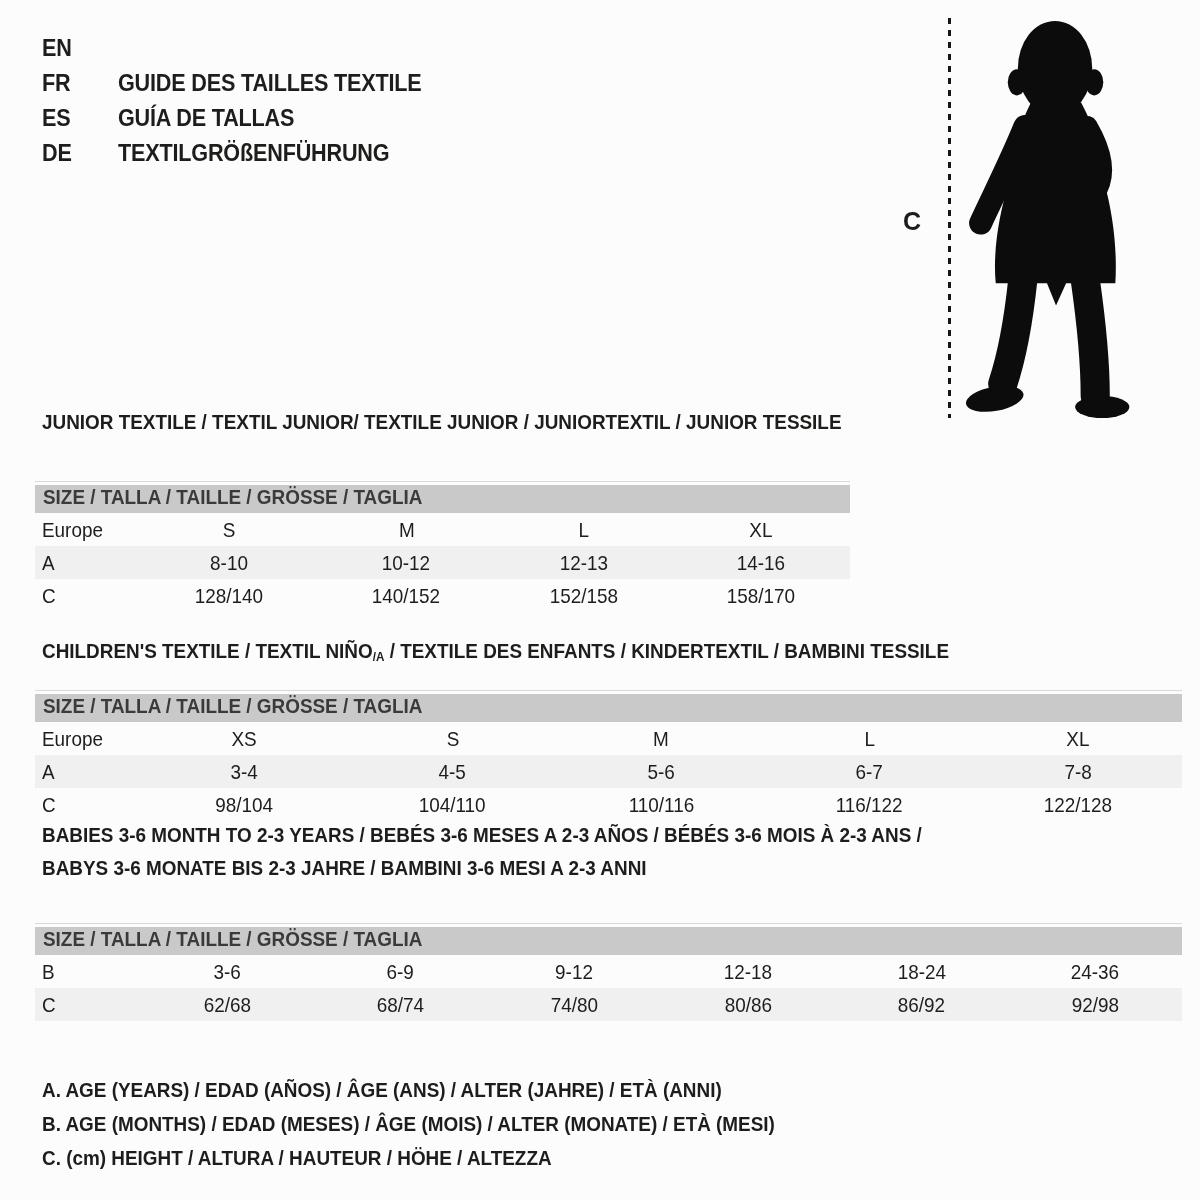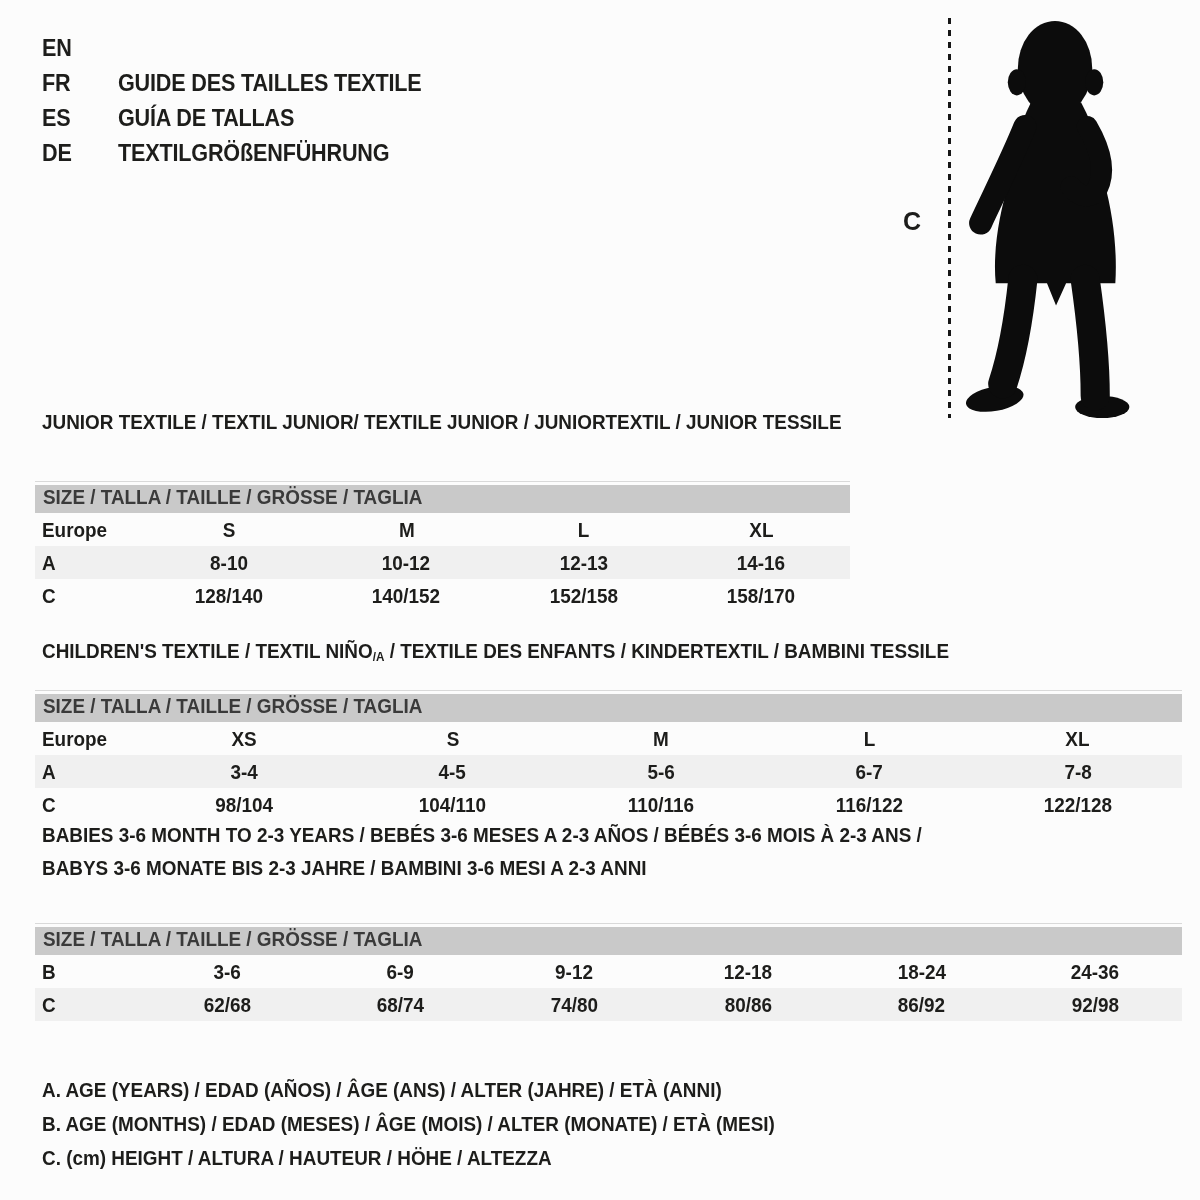--- a/index.html
+++ b/index.html
@@ -28,21 +28,21 @@
   
   .sec-title{position:absolute;left:42px;font-size:21px;font-weight:bold;line-height:22px;}
   .sec-title .sub{font-size:13px;vertical-align:-3px;}
   .sec-title.two-line{line-height:33px;}
 
   
   .table{position:absolute;left:35px;}
   .hairline{height:1px;background:#d9d9d9;margin-bottom:3px;}
   .size-bar{height:28px;background:var(--bar);display:flex;align-items:flex-start;padding-left:8px;
     font-size:21px;font-weight:bold;color:#3a3a3a;}
-  .trow{display:grid;height:33px;align-items:center;font-size:21px;font-weight:bold;}
+  .trow{display:grid;height:33px;align-items:center;font-size:21px;font-weight:normal;}
   .cols4{grid-template-columns:105px repeat(4,1fr);}
   .cols5{grid-template-columns:105px repeat(5,1fr);}
   .cols6{grid-template-columns:105px repeat(6,1fr);}
   .trow .lbl{padding-left:7px;text-align:left;}
   .trow .cell{text-align:center;}
   .shade{background:var(--shade);}
 
   
   .legend{position:absolute;left:42px;top:1068px;}
   .legend-line{height:34px;display:flex;align-items:flex-end;font-size:21px;font-weight:bold;}

